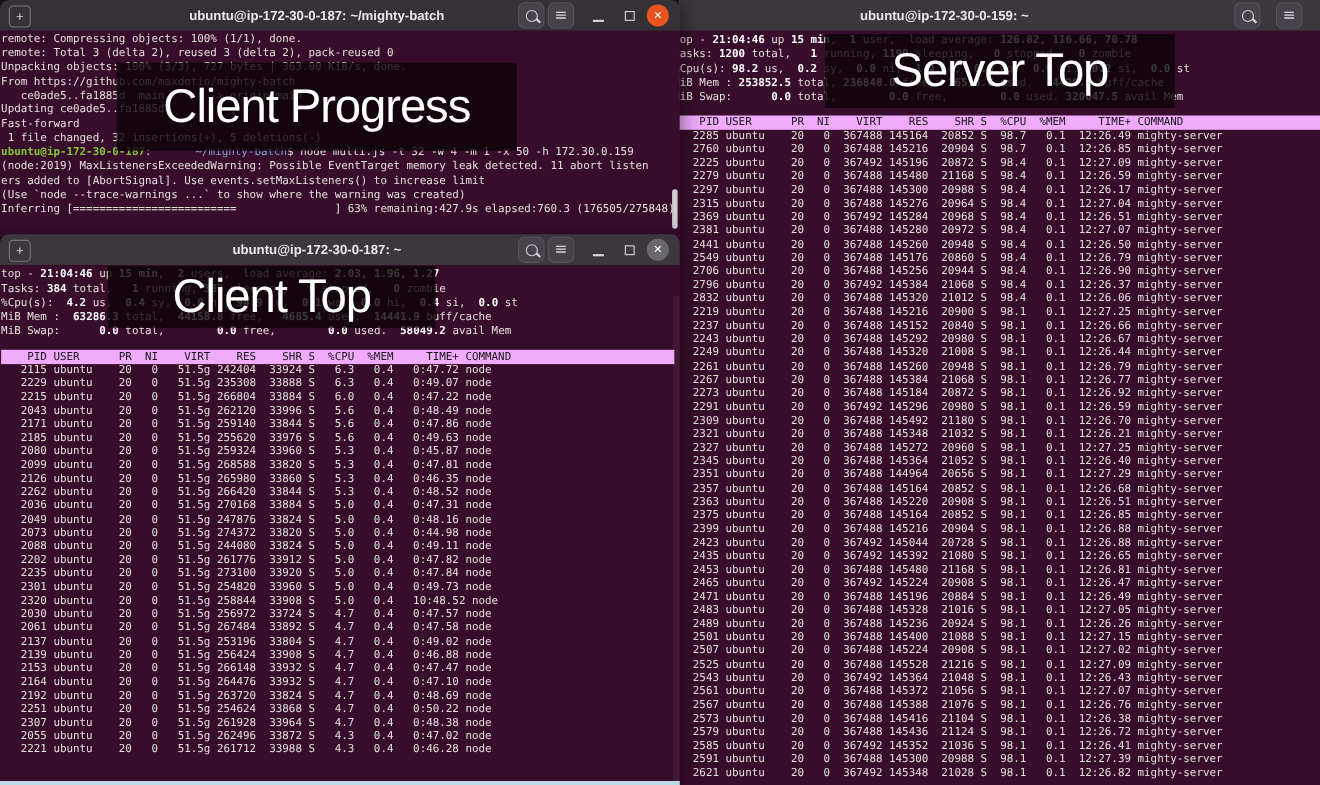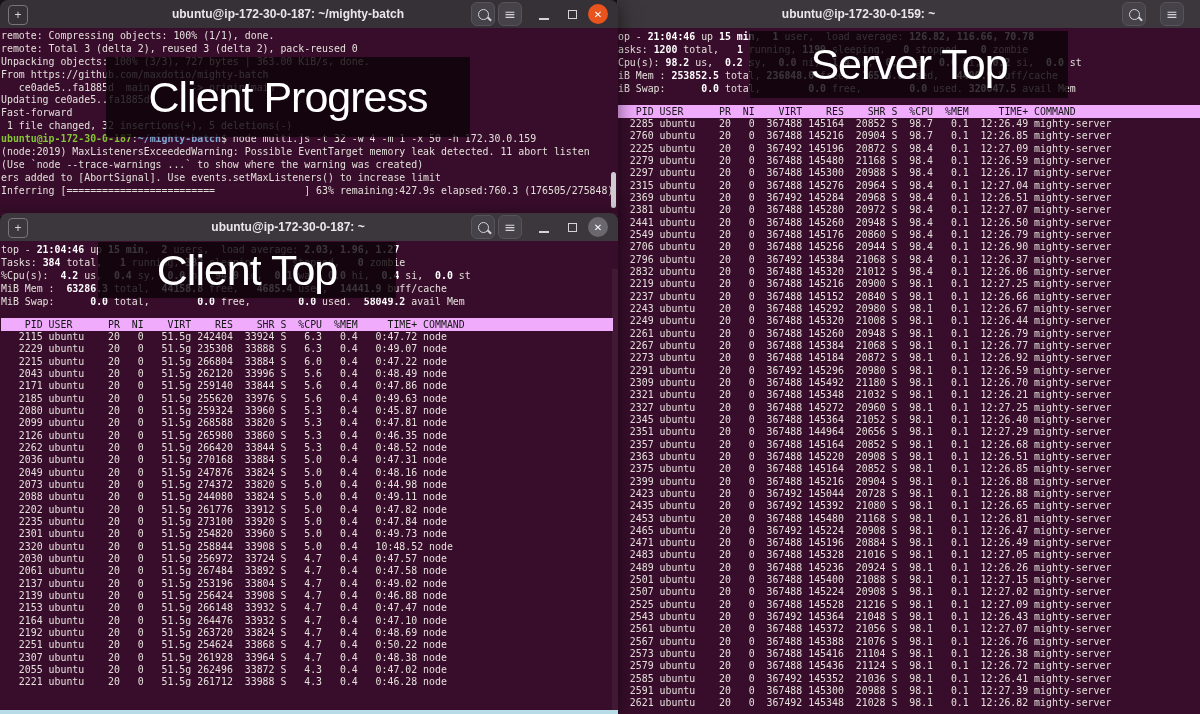--- a/index.html
+++ b/index.html
@@ -29,21 +29,21 @@
   .content{position:absolute;left:0;right:0;top:28px;bottom:0;background:#380D2B;overflow:hidden;
            padding:2px 0 0 1px;font-size:9.9px;color:#E3DFDA;}
   .tline{white-space:pre;}
   .body-lines .tline{line-height:12.9px;height:12.9px;}
   .sum .tline{line-height:13px;height:13px;}
   .thead{white-space:pre;background:#f0abfc;color:#161616;line-height:13px;height:13px;margin-top:10px;}
   .rows .tline{line-height:12.33px;height:12.33px;}
   .c-w{color:#FFFFFF;font-weight:bold;}
   .c-g{color:#85C535;font-weight:bold;}
   .c-gp{color:#6FA82E;}
-  .c-b{color:#7FA6CF;font-weight:bold;}
+  .c-b{color:#7FA6CF;font-weight:normal;margin-left:40px;}
   .c-r{color:#C75A5A;}
   .sb-track{position:absolute;right:0;top:28px;bottom:0;width:6px;background:rgba(255,255,255,0.05);}
   .sb-handle{position:absolute;right:2px;width:5px;background:#CFCBD3;border-radius:3px;}
   .overlay{position:absolute;z-index:6;background:rgba(10,2,8,0.80);color:#FFFFFF;
            font:43px "Liberation Sans",sans-serif;display:flex;align-items:center;justify-content:center;
            letter-spacing:-1px;white-space:nowrap;}
   #win-topleft{left:0;top:0;width:618px;height:216px;z-index:2;}
   #win-bottomleft{left:0;top:213px;width:618px;height:497px;z-index:3;}
   #win-right{left:617px;top:0;width:583px;height:714px;z-index:1;box-shadow:none;}
   #win-right .content .shift{margin-left:-6px;}
@@ -163,22 +163,22 @@
           <div class="tline">remote: Compressing objects: 100% (1/1), done.</div>
           <div class="tline">remote: Total 3 (delta 2), reused 3 (delta 2), pack-reused 0</div>
           <div class="tline">Unpacking objects: 100% (3/3), 727 bytes | 363.00 KiB/s, done.</div>
           <div class="tline">From https://github.com/maxdotio/mighty-batch</div>
           <div class="tline">   ce0ade5..fa1885d  main       -&gt; origin/main</div>
           <div class="tline">Updating ce0ade5..fa1885d</div>
           <div class="tline">Fast-forward</div>
           <div class="tline"> 1 file changed, 32 insertions(+), 5 deletions(-)</div>
           <div class="tline"><span class="c-g">ubuntu@ip-172-30-0-187</span><span>:</span><span class="c-b">~/mighty-batch</span><span>$ node multi.js -t 32 -w 4 -m 1 -x 50 -h 172.30.0.159</span></div>
           <div class="tline">(node:2019) MaxListenersExceededWarning: Possible EventTarget memory leak detected. 11 abort listen</div>
+          <div class="tline">ers added to [AbortSignal]. Use events.setMaxListeners() to increase limit</div>
           <div class="tline">(Use `node --trace-warnings ...` to show where the warning was created)</div>
-          <div class="tline">ers added to [AbortSignal]. Use events.setMaxListeners() to increase limit</div>
           <div class="tline">Inferring [=========================               ] 63% remaining:427.9s elapsed:760.3 (176505/275848)</div>
         </div>
       <div class="sb-handle" style="top:144px;height:36px;"></div>
     </div>
   </div>
 
   <div class="window" id="win-bottomleft">
     <div class="titlebar tb-rounded">
       <div class="newtab">
         <span>+</span>

